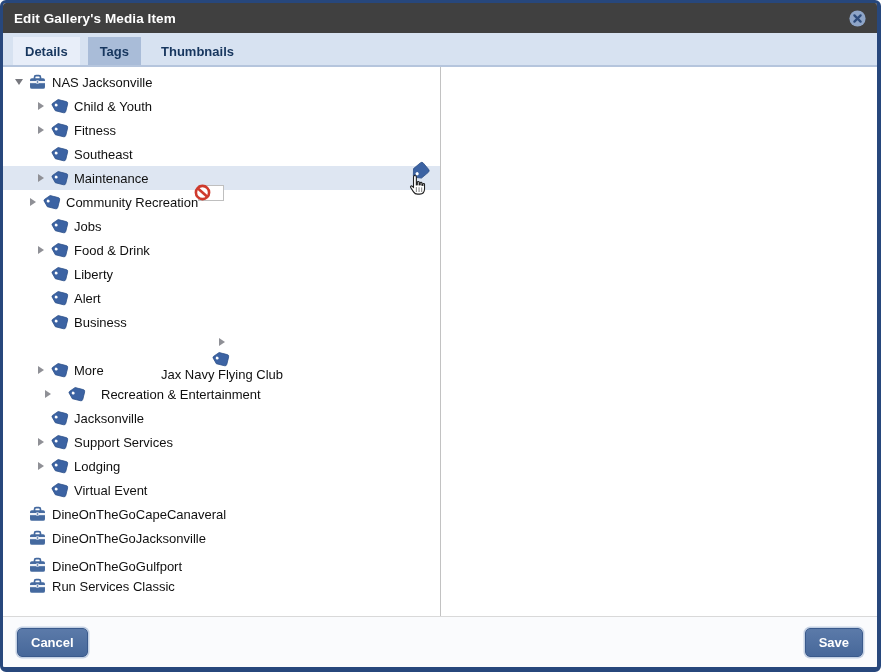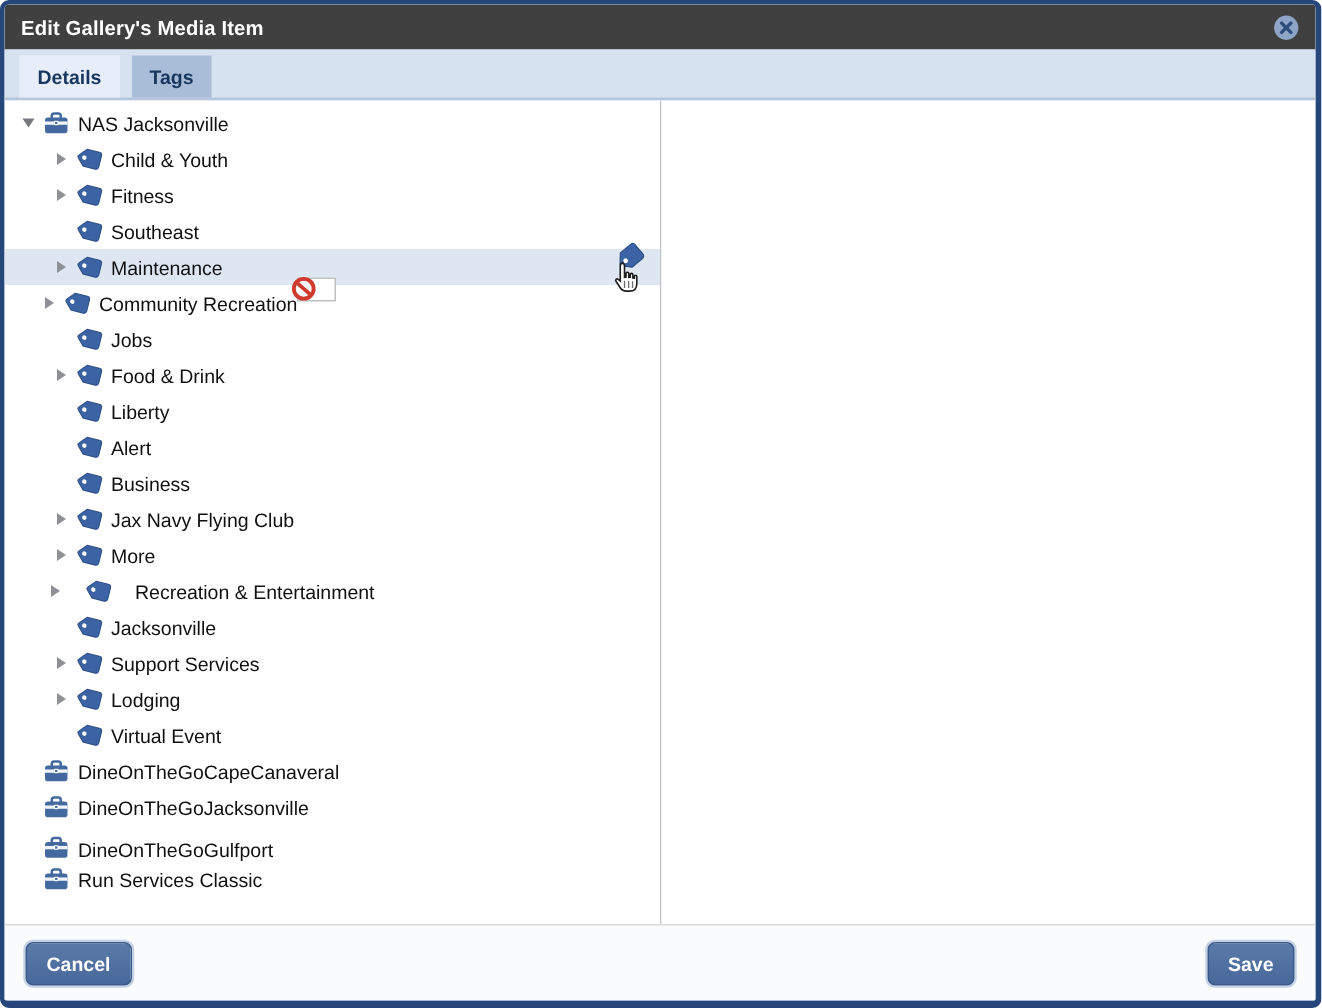--- a/index.html
+++ b/index.html
@@ -47,20 +47,23 @@
     </svg>
   </div>
 
   <div class="tabbar">
     <div class="tab light">
         <span>Details</span>
       </div>
     <div class="tab active">
         <span>Tags</span>
       </div>
+    <div class="tab">
+        <span>Thumbnails</span>
+      </div>
   </div>
 
   <div class="body">
     <div class="tree-panel" id="tree">
         <div class="row" style="padding-left: 8px;">
           <span class="expander">
             <span class="tri-down"></span>
           </span>
           <span class="node-icon">
             <svg width="17" height="17" viewBox="0 0 20 20">
@@ -176,21 +179,21 @@
         <div class="row" style="padding-left: 30px;">
           <span class="expander"></span>
           <span class="node-icon">
             <svg class="tag-rot" width="17" height="14" viewBox="0 0 19 16">
               <path d="M6.2 1.2 H15.7 A2.3 2.3 0 0 1 18 3.5 V12.1 A2.3 2.3 0 0 1 15.7 14.4 H6.2 L1 8.9 a1.3 1.3 0 0 1 0 -1.8 Z" fill="#3c63a3" stroke="#2c4f87" stroke-width="0.8"></path>
               <circle cx="5.6" cy="7.9" r="1.7" fill="#fff"></circle>
             </svg>
           </span>
           <span class="label">Business</span>
         </div>
-        <div class="row" style="padding-left: 30px;">
+        <div class="row" style=" flex-direction: column;">
           <span class="expander">
             <span class="tri-right"></span>
           </span>
           <span class="node-icon">
             <svg class="tag-rot" width="17" height="14" viewBox="0 0 19 16">
               <path d="M6.2 1.2 H15.7 A2.3 2.3 0 0 1 18 3.5 V12.1 A2.3 2.3 0 0 1 15.7 14.4 H6.2 L1 8.9 a1.3 1.3 0 0 1 0 -1.8 Z" fill="#3c63a3" stroke="#2c4f87" stroke-width="0.8"></path>
               <circle cx="5.6" cy="7.9" r="1.7" fill="#fff"></circle>
             </svg>
           </span>
           <span class="label">Jax Navy Flying Club</span>
@@ -200,21 +203,21 @@
             <span class="tri-right"></span>
           </span>
           <span class="node-icon">
             <svg class="tag-rot" width="17" height="14" viewBox="0 0 19 16">
               <path d="M6.2 1.2 H15.7 A2.3 2.3 0 0 1 18 3.5 V12.1 A2.3 2.3 0 0 1 15.7 14.4 H6.2 L1 8.9 a1.3 1.3 0 0 1 0 -1.8 Z" fill="#3c63a3" stroke="#2c4f87" stroke-width="0.8"></path>
               <circle cx="5.6" cy="7.9" r="1.7" fill="#fff"></circle>
             </svg>
           </span>
           <span class="label">More</span>
         </div>
-        <div class="row" style="padding-left: 26px; gap: 10px;">
+        <div class="row" style="padding-left: 37px; gap: 10px;">
           <span class="expander">
             <span class="tri-right"></span>
           </span>
           <span class="node-icon">
             <svg class="tag-rot" width="17" height="14" viewBox="0 0 19 16">
               <path d="M6.2 1.2 H15.7 A2.3 2.3 0 0 1 18 3.5 V12.1 A2.3 2.3 0 0 1 15.7 14.4 H6.2 L1 8.9 a1.3 1.3 0 0 1 0 -1.8 Z" fill="#3c63a3" stroke="#2c4f87" stroke-width="0.8"></path>
               <circle cx="5.6" cy="7.9" r="1.7" fill="#fff"></circle>
             </svg>
           </span>
           <span class="label">Recreation &amp; Entertainment</span>

